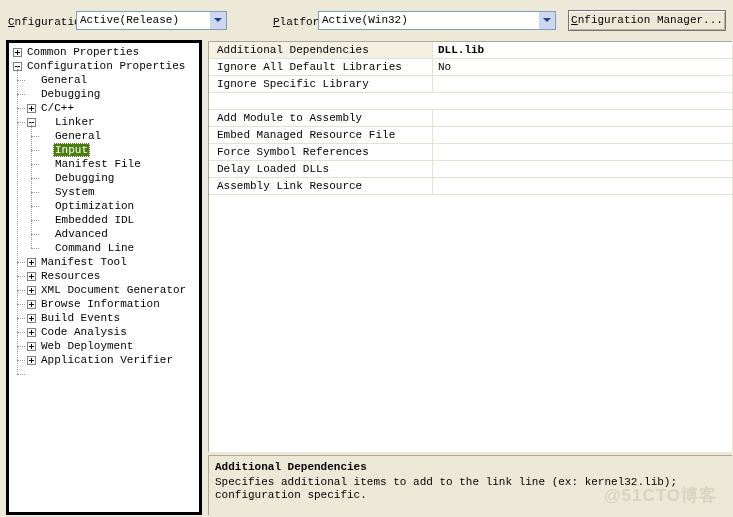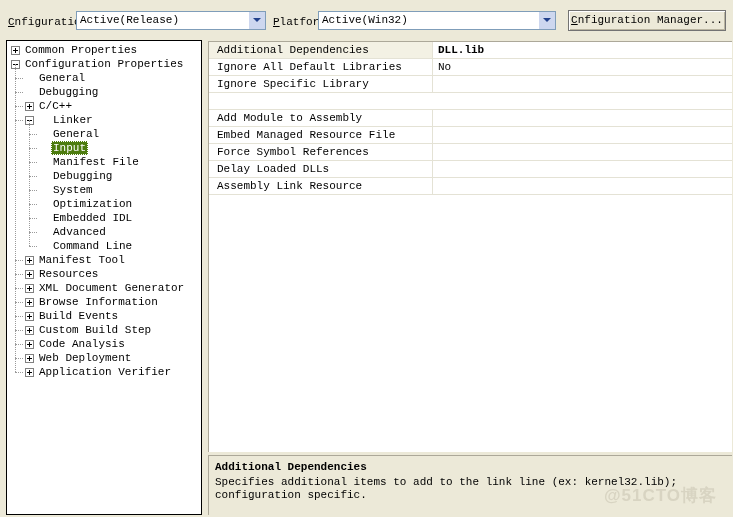--- a/index.html
+++ b/index.html
@@ -65,21 +65,21 @@
   .combo-btn::after {
     content: "";
     position: absolute;
     left: 4px; top: 6px;
     width: 0; height: 0;
     border-left: 4px solid transparent;
     border-right: 4px solid transparent;
     border-top: 4px solid #21418c;
   }
 
-  #cfg-combo  { left: 76px;  width: 190px; }
+  #cfg-combo  { left: 76px;  width: 151px; }
   #plat-combo { left: 318px; width: 238px; }
 
   #cfg-label  { left: 8px; }
   #plat-label { left: 273px; }
 
   #cfgmgr-btn {
     position: absolute;
     left: 568px; top: 10px;
     width: 158px; height: 21px;
     background: #ece9d8;
@@ -94,21 +94,21 @@
     cursor: default;
     white-space: nowrap;
   }
 
   
   #tree-panel {
     position: absolute;
     left: 6px; top: 40px;
     width: 196px; height: 475px;
     background: #ffffff;
-    border: 1px solid #000000;
+    border: 3px solid #000000;
     box-sizing: border-box;
     overflow: hidden;
   }
   #tree-inner { position: relative; padding-top: 2px; }
 
   .tnode {
     position: relative;
     height: 14px;
     line-height: 14px;
     white-space: nowrap;
@@ -281,21 +281,20 @@
       <div class="tnode"><span class="tlabel" style="margin-left: 44px;">System</span></div>
       <div class="tnode"><span class="tlabel" style="margin-left: 44px;">Optimization</span></div>
       <div class="tnode"><span class="tlabel" style="margin-left: 44px;">Embedded IDL</span></div>
       <div class="tnode"><span class="tlabel" style="margin-left: 44px;">Advanced</span></div>
       <div class="tnode"><span class="tlabel" style="margin-left: 44px;">Command Line</span></div>
       <div class="tnode"><span class="toggle plus" style="left: 18px;"></span><span class="tlabel" style="margin-left: 30px;">Manifest Tool</span></div>
       <div class="tnode"><span class="toggle plus" style="left: 18px;"></span><span class="tlabel" style="margin-left: 30px;">Resources</span></div>
       <div class="tnode"><span class="toggle plus" style="left: 18px;"></span><span class="tlabel" style="margin-left: 30px;">XML Document Generator</span></div>
       <div class="tnode"><span class="toggle plus" style="left: 18px;"></span><span class="tlabel" style="margin-left: 30px;">Browse Information</span></div>
       <div class="tnode"><span class="toggle plus" style="left: 18px;"></span><span class="tlabel" style="margin-left: 30px;">Build Events</span></div>
-      <div class="tnode"><span class="toggle plus" style="left: 18px;"></span><span class="tlabel" style="margin-left: 30px;">Custom Build Step</span></div>
       <div class="tnode"><span class="toggle plus" style="left: 18px;"></span><span class="tlabel" style="margin-left: 30px;">Code Analysis</span></div>
       <div class="tnode"><span class="toggle plus" style="left: 18px;"></span><span class="tlabel" style="margin-left: 30px;">Web Deployment</span></div>
       <div class="tnode"><span class="toggle plus" style="left: 18px;"></span><span class="tlabel" style="margin-left: 30px;">Application Verifier</span></div>
       <div class="guide" style="left: 8px; top: 23px; height: 308px;"></div>
       <div class="hstub" style="left: 8px; width: 8px; top: 37px;"></div>
       <div class="hstub" style="left: 8px; width: 8px; top: 51px;"></div>
       <div class="hstub" style="left: 8px; width: 8px; top: 65px;"></div>
       <div class="hstub" style="left: 8px; width: 8px; top: 79px;"></div>
       <div class="hstub" style="left: 8px; width: 8px; top: 219px;"></div>
       <div class="hstub" style="left: 8px; width: 8px; top: 233px;"></div>

